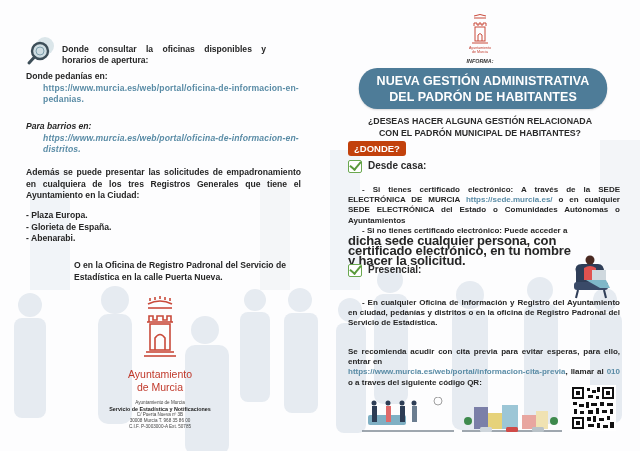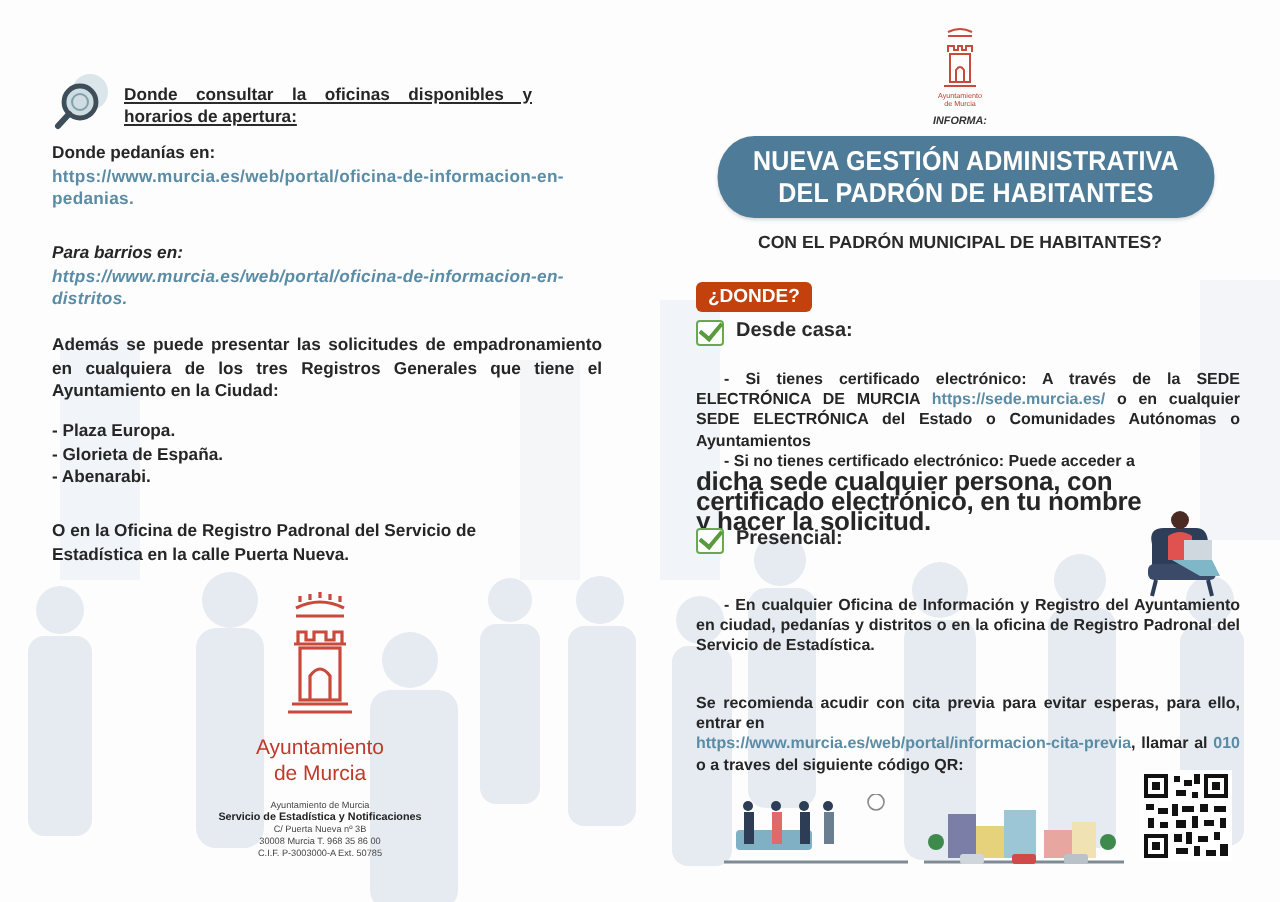--- a/index.html
+++ b/index.html
@@ -5,26 +5,26 @@
   * { box-sizing: border-box; margin: 0; padding: 0; }
   html, body { width: 640px; height: 451px; overflow: hidden; background: #ffffff; }
   body { font-family: "Liberation Sans", sans-serif; color: #2b2b2b; position: relative; }
   .page { position: absolute; left: 0; top: 0; width: 640px; height: 451px; background: #fdfdfe; overflow: hidden; }
   .bg-silhouettes { position: absolute; inset: 0; pointer-events: none; }
   .panel { position: absolute; top: 0; height: 451px; }
   .left { left: 0; width: 320px; }
   .right { left: 320px; width: 320px; }
 
   
-  .intro { position: absolute; left: 26px; top: 36px; width: 240px; display: flex; align-items: center; text-decoration: underline; }
+  .intro { position: absolute; left: 26px; top: 36px; width: 240px; display: flex; align-items: flex-end; }
   .intro .mag { width: 30px; height: 30px; margin-right: 6px; flex: none; }
   .intro-text { font-size: 8.6px; font-weight: bold; line-height: 11px; text-align: justify; color: #262626; padding-top: 3px; }
   .blk { position: absolute; left: 26px; width: 275px; font-size: 8.6px; line-height: 11.5px; }
   .blk .lbl { font-weight: bold; color: #262626; }
-  .link { color: #5a8ca6; font-weight: bold; letter-spacing: 0.15px; }
+  .link { color: #5a8ca6; font-weight: bold; letter-spacing: 0.15px; margin-left: 17px; }
   .para { font-weight: bold; text-align: justify; color: #262626; }
   .list-item { font-weight: bold; color: #262626; }
 
   .logo-big { position: absolute; left: 120px; top: 296px; width: 80px; text-align: center; }
   .logo-name { position: absolute; left: 95px; top: 368px; width: 130px; text-align: center; color: #c0392b; font-size: 10.5px; line-height: 13px; }
   .addr { position: absolute; left: 95px; top: 400px; width: 130px; text-align: center; font-size: 4.6px; line-height: 6px; color: #444; }
   .addr .svc { font-weight: bold; font-size: 5.4px; color: #222; }
 
   
   .top-logo { position: absolute; left: 148px; top: 12px; width: 24px; text-align: center; }
@@ -102,21 +102,21 @@
     </div>
 
     <div class="blk para" style="top:167px;">Además se puede presentar las solicitudes de empadronamiento en cualquiera de los tres Registros Generales que tiene el Ayuntamiento en la Ciudad:</div>
 
     <div class="blk" style="top:210px;">
       <div class="list-item">- Plaza Europa.</div>
       <div class="list-item">- Glorieta de España.</div>
       <div class="list-item">- Abenarabi.</div>
     </div>
 
-    <div class="blk para" style="top:260px; width:240px; text-align:left;">O en la Oficina de Registro Padronal del Servicio de Estadística en la calle Puerta Nueva.</div>
+    <div class="blk para" style="top:260px; width:240px; text-align:left;margin-left:48px;">O en la Oficina de Registro Padronal del Servicio de Estadística en la calle Puerta Nueva.</div>
 
     <div class="logo-big">
       <svg width="80" height="68" viewBox="0 0 80 68">
         <g fill="none" stroke="#c94a3b" stroke-width="1.6">
           <path d="M28 8 Q40 2 52 8"></path>
           <path d="M30 5 L30 2 M35 4 L35 1 M40 3 L40 0 M45 4 L45 1 M50 5 L50 2"></path>
           <path d="M28 12 L52 12"></path>
           <path d="M29 26 L29 20 L33 20 L33 24 L37 24 L37 20 L43 20 L43 24 L47 24 L47 20 L51 20 L51 26"></path>
           <path d="M27 26 L53 26"></path>
           <rect x="30" y="28" width="20" height="26"></rect>
@@ -157,20 +157,21 @@
       <div>de Murcia</div>
     </div>
     <div class="informa">INFORMA:</div>
 
     <div class="title-pill">
       <div>NUEVA GESTIÓN ADMINISTRATIVA</div>
       <div>DEL PADRÓN DE HABITANTES</div>
     </div>
 
     <div class="question">
+      <div>¿DESEAS HACER ALGUNA GESTIÓN RELACIONADA</div>
       <div>CON EL PADRÓN MUNICIPAL DE HABITANTES?</div>
     </div>
 
     <div class="donde">¿DONDE?</div>
 
     <div class="check-head" style="left:28px; top:160px;">
       <span class="check-box"></span>
       <span class="check-label">Desde casa:</span>
     </div>
 

